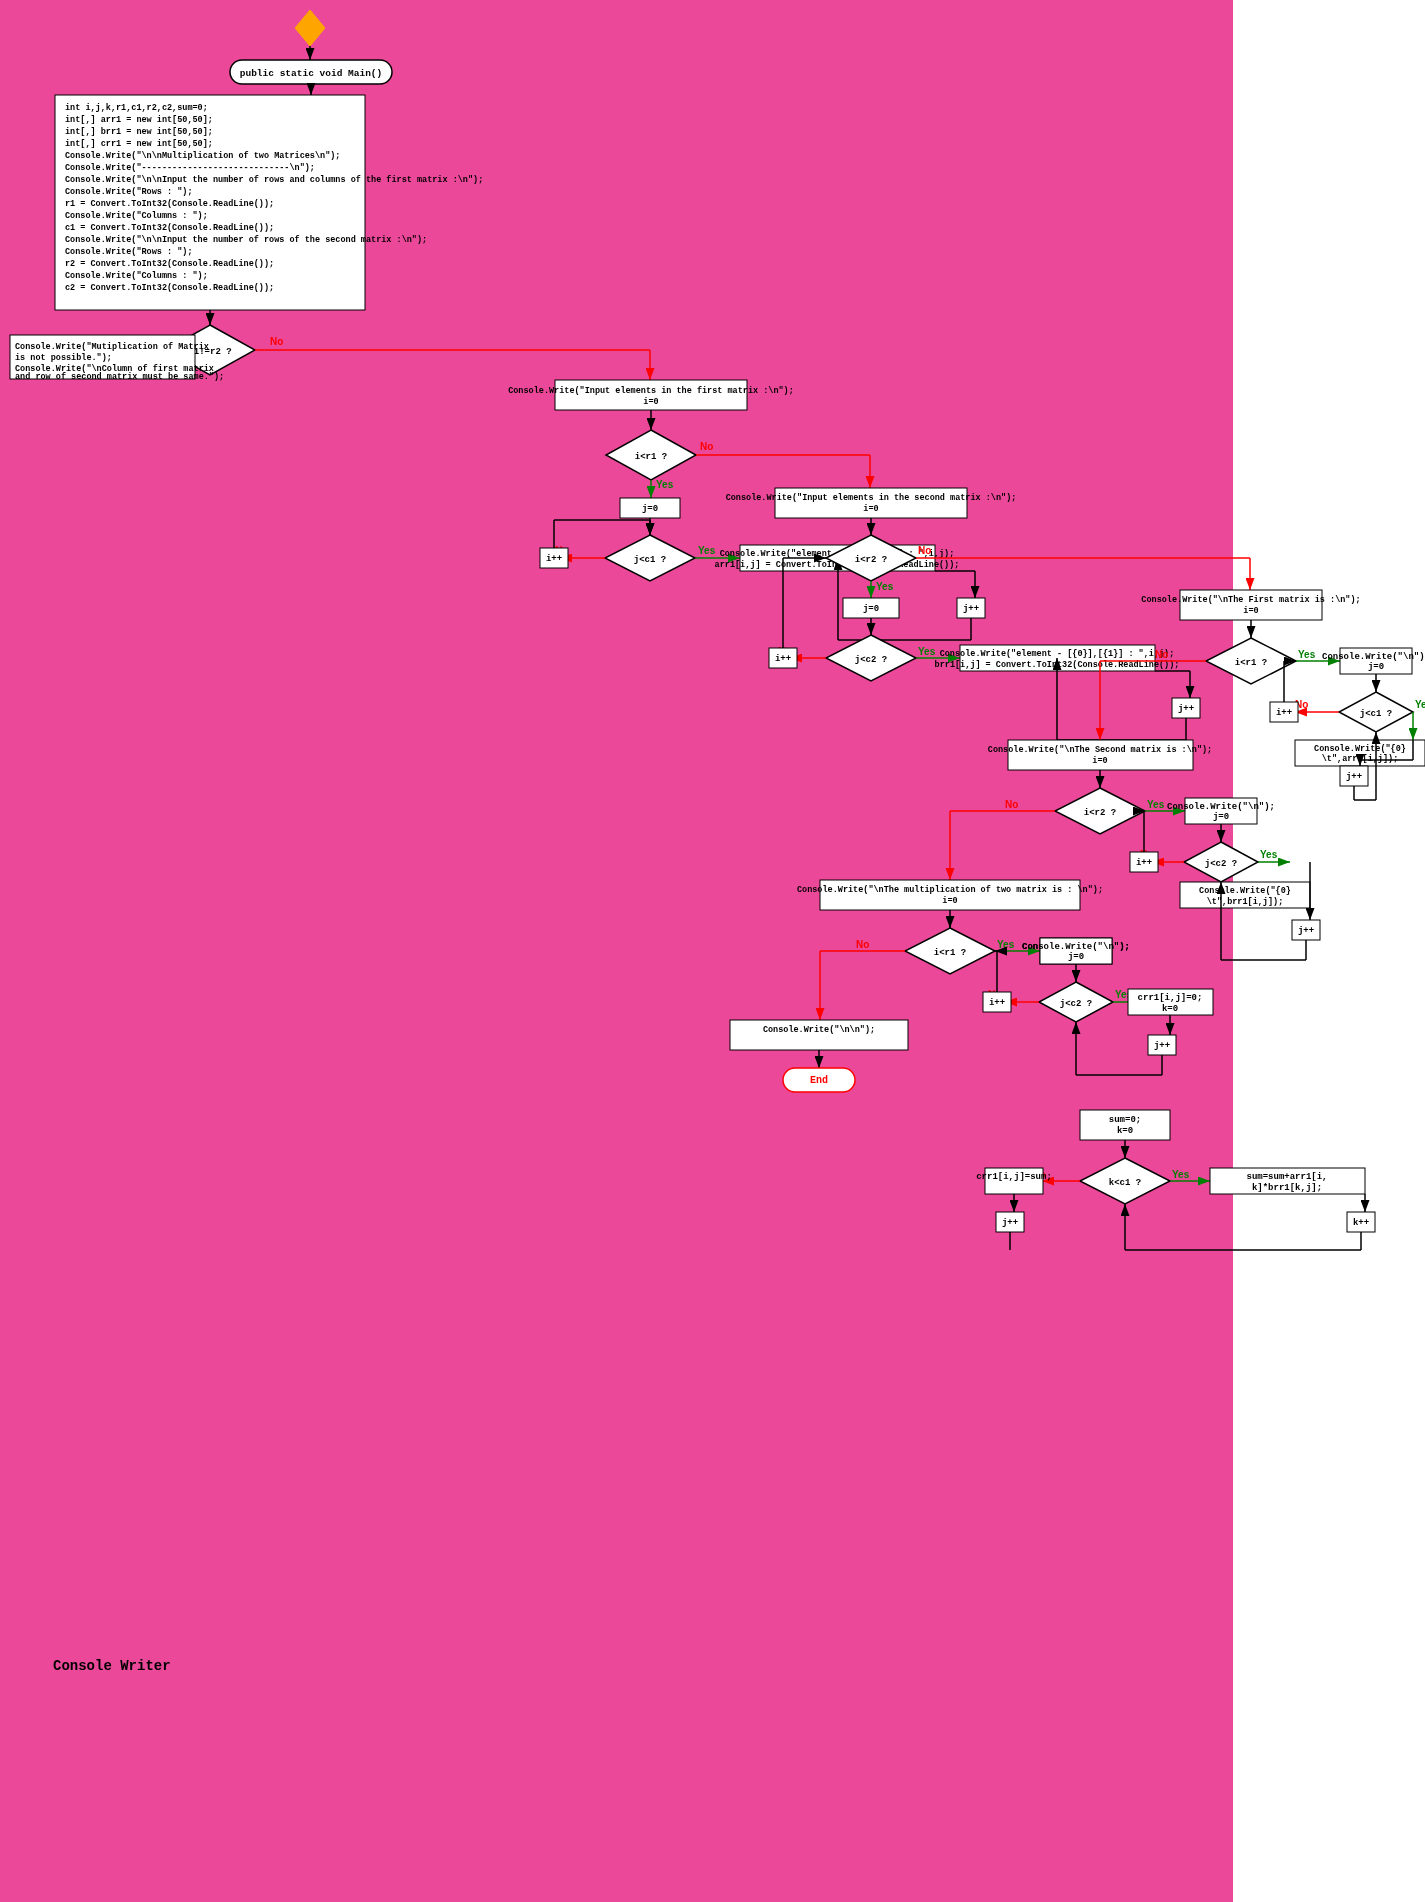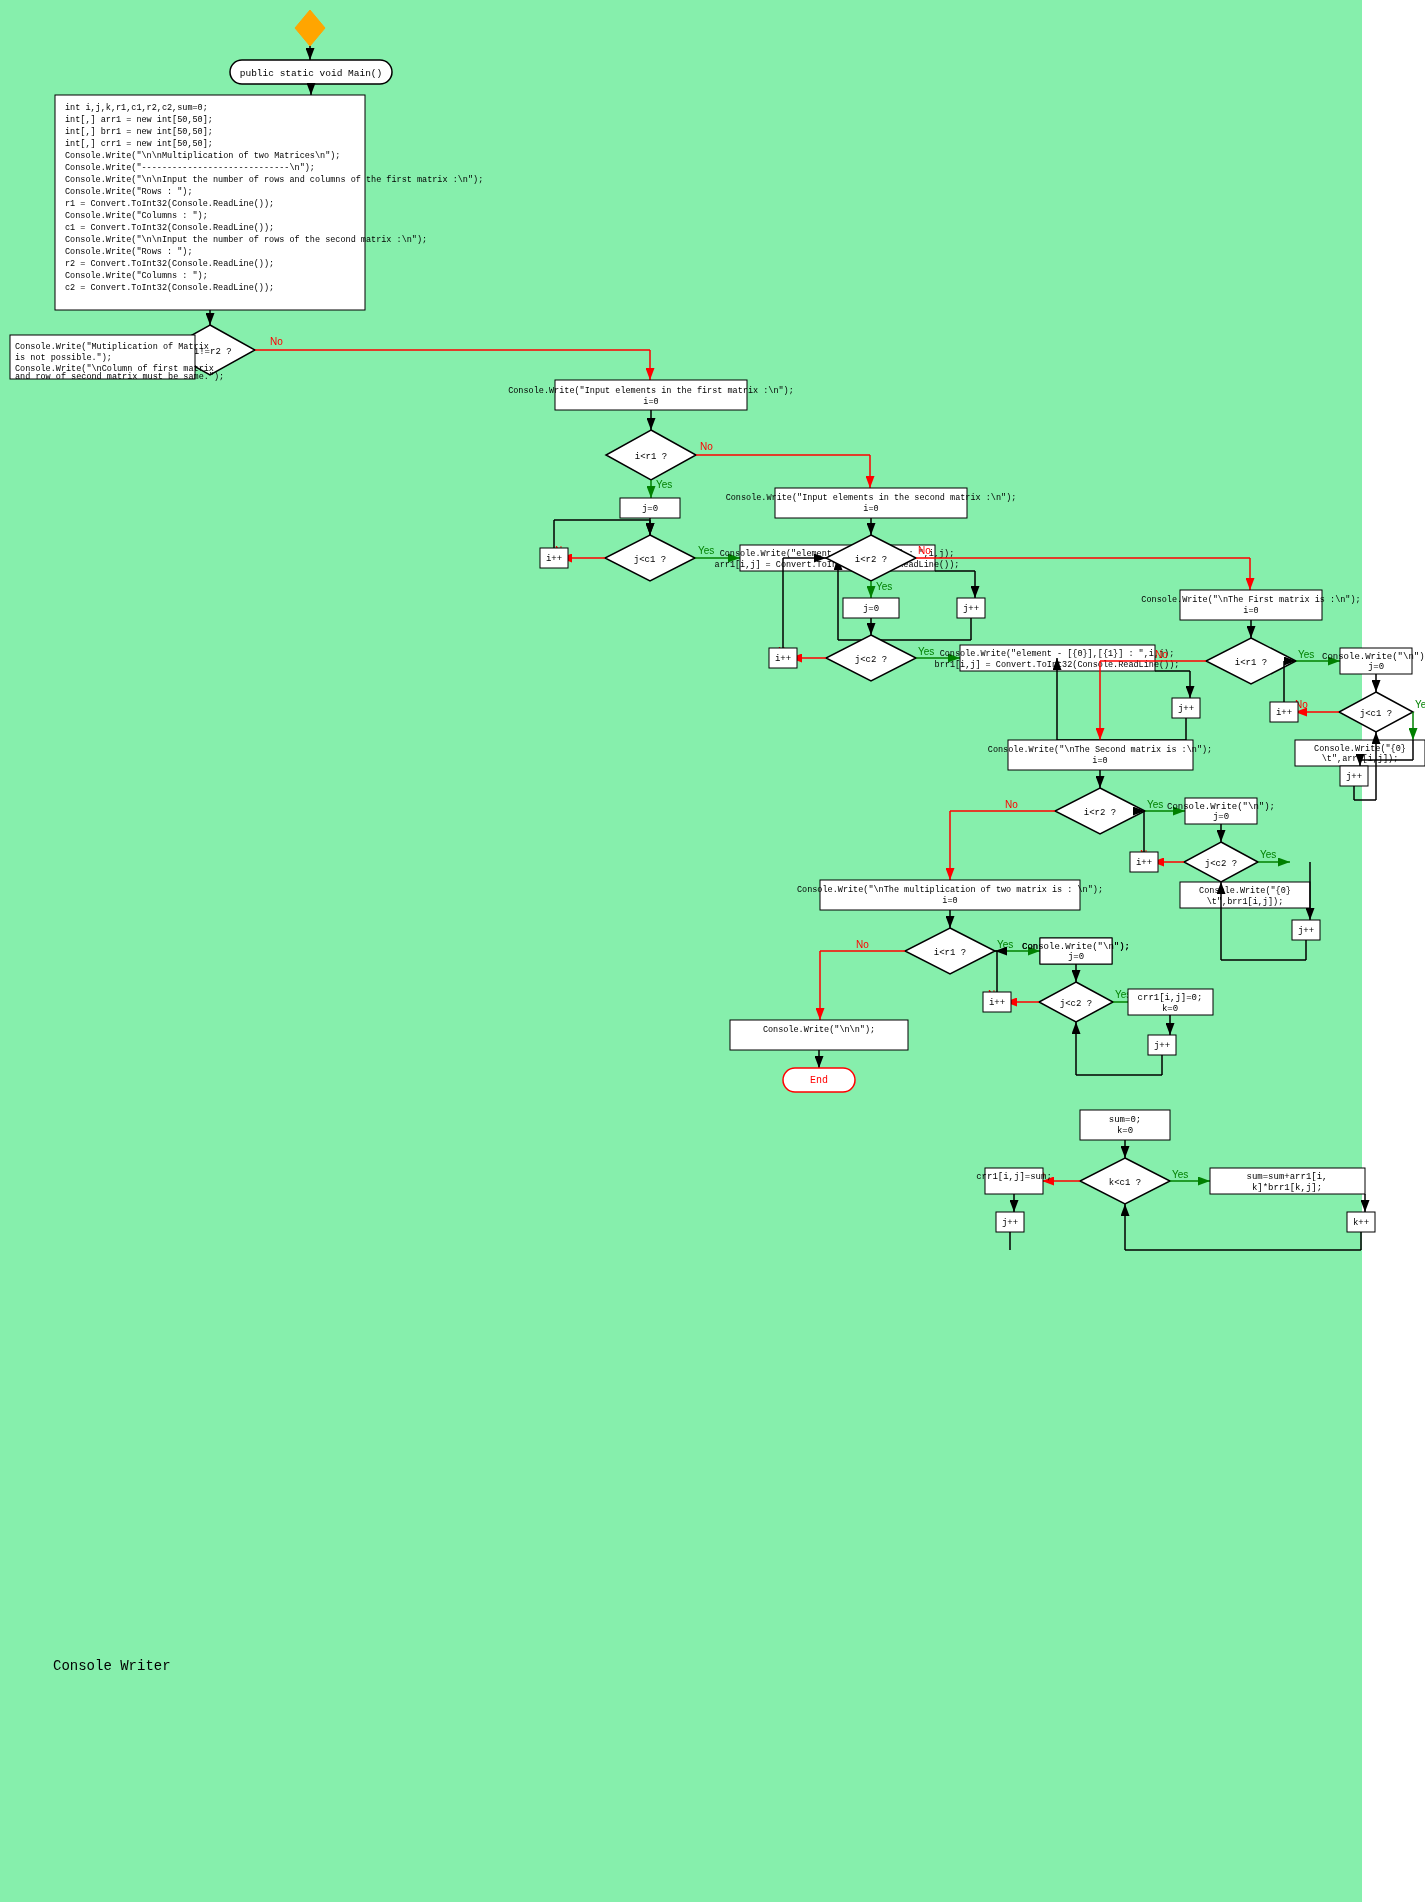--- a/index.html
+++ b/index.html
@@ -4,23 +4,24 @@
   <style>
     * { margin: 0; padding: 0; box-sizing: border-box; }
     body {
       background: #fff;
       font-family: 'Courier New', monospace;
       font-size: 10px;
       overflow: auto;
     }
     #canvas-container {
       position: relative;
-      width: 1362px;
+      width: 1233px;
       height: 1902px;
-      background: #86efac;
+      background: #ec4899;
+      font-weight: bold;
     }
     svg#flowchart {
       position: absolute;
       top: 0; left: 0;
       width: 1425px;
       height: 1902px;
     }
   </style>
 </head>
 <body>

